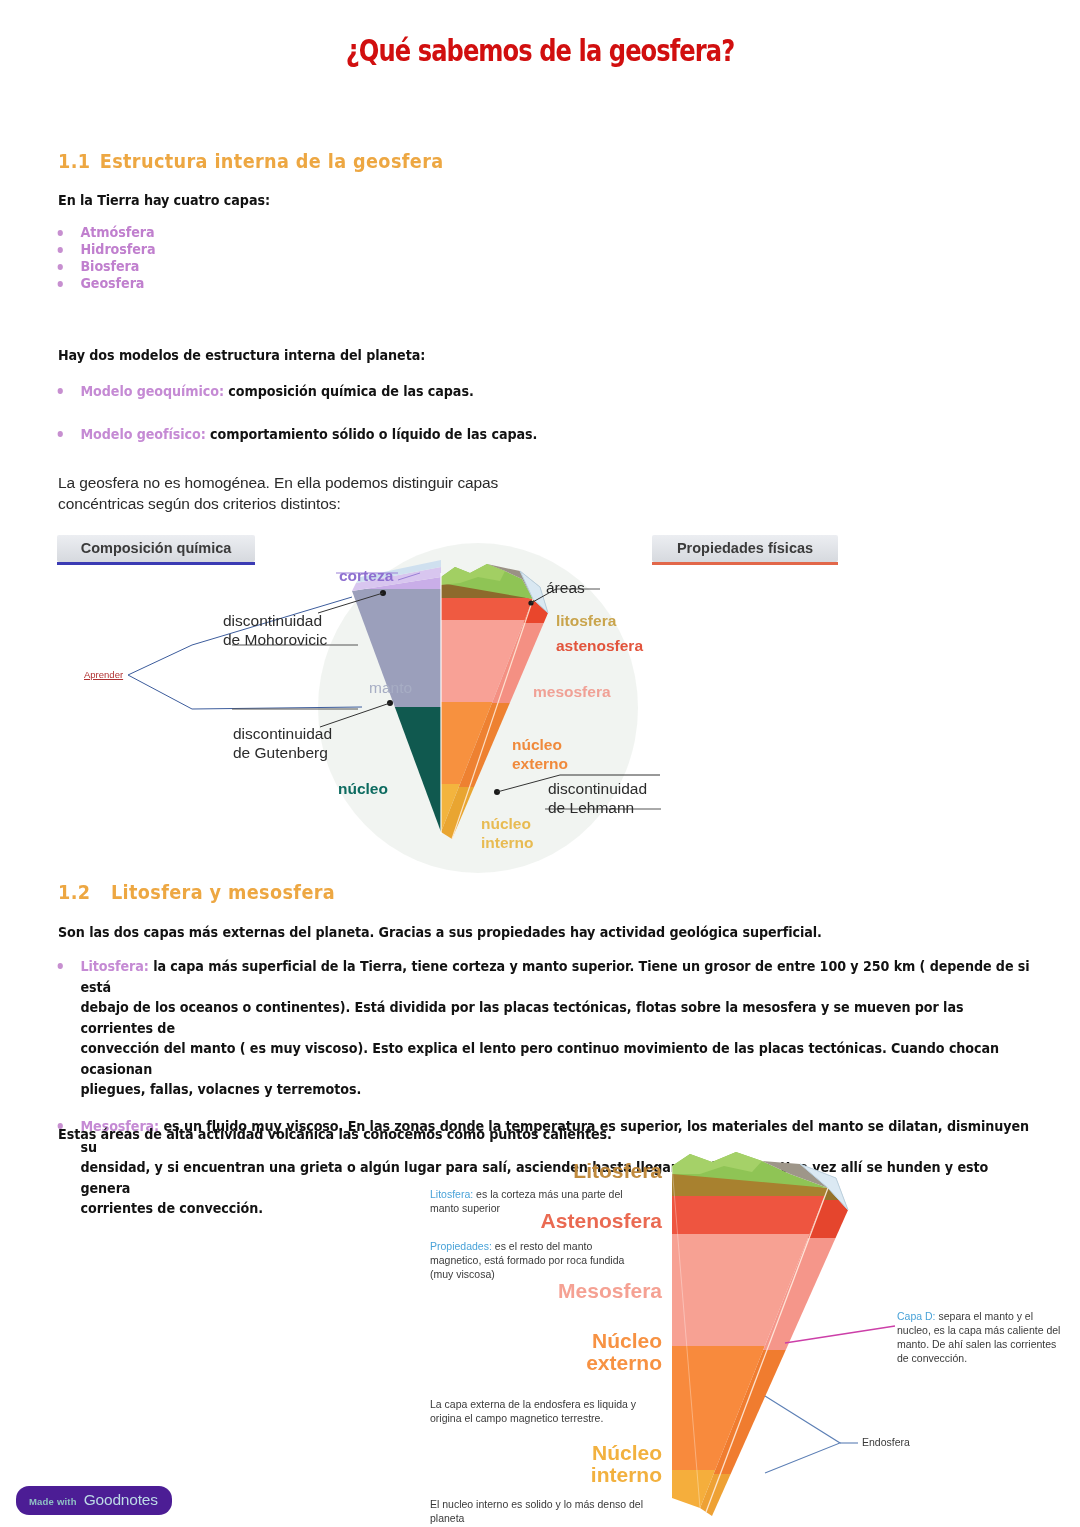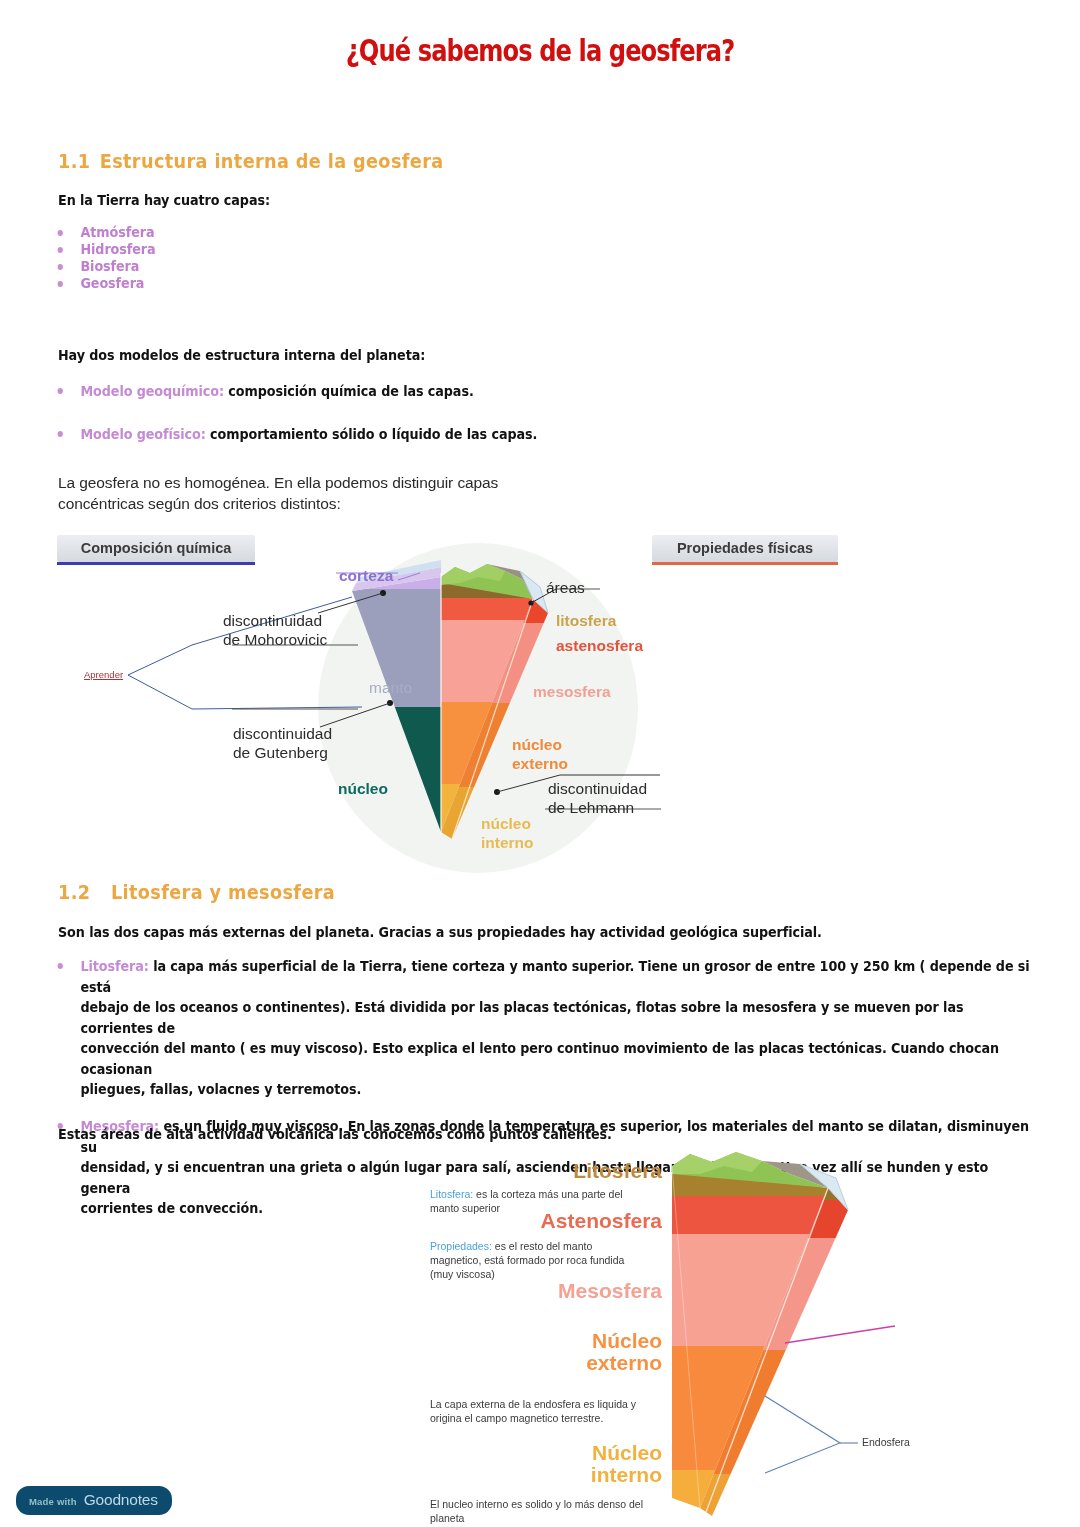--- a/index.html
+++ b/index.html
@@ -147,21 +147,21 @@
   .d2-endos{
     position:absolute;
     font-family:Liberation Sans, sans-serif;
     font-size:10.5px;
     color:#3a3a3a;
   }
 
   
   .gn{
     position:absolute; left:16px; top:1486px;
-    background:#0c4a6e;
+    background:#4c1d95;
     border-radius:13px;
     padding:5px 14px 6px 13px;
     display:flex; align-items:baseline; gap:7px;
     white-space:nowrap;
   }
   .gn .made{ font-size:9.5px; color:#8fc1c4; font-weight:bold; letter-spacing:.2px;}
   .gn .name{ font-size:15.5px; color:#bcd9e6; letter-spacing:-.2px;}
 </style>
 </head>
 <body>
@@ -392,19 +392,22 @@
   <div class="d2-big" style="left:430px; top:132px; width:232px; color:#f5a193;">Mesosfera</div>
 
   <div class="d2-big" style="left:430px; top:182px; width:232px; color:#f79243; top:182px;">Núcleo
 externo</div>
   <div class="d2-body" style="left:430px; top:234px; width:222px;margin-top:16px;">La capa externa de la endosfera es liquida y origina el campo magnetico terrestre.</div>
 
   <div class="d2-big" style="left:430px; top:294px; width:232px; color:#f2b13f;">Núcleo
 interno</div>
   <div class="d2-body" style="left:430px; top:350px; width:230px;">El nucleo interno es solido y lo más denso del planeta</div>
 
+  <div class="d2-side" style="left:897px; top:161px; width:172px;">
+    <span class="key">Capa D:</span><span> separa el manto y el nucleo, es la capa más caliente del manto. De ahí salen las corrientes de convección.</span>
+  </div>
   <div class="d2-endos" style="left:862px; top:288px;">Endosfera</div>
 </div>
 
 <div class="gn">
   <span class="made">Made with</span>
   <span class="name">Goodnotes</span>
 </div>
 
 </body></html>

